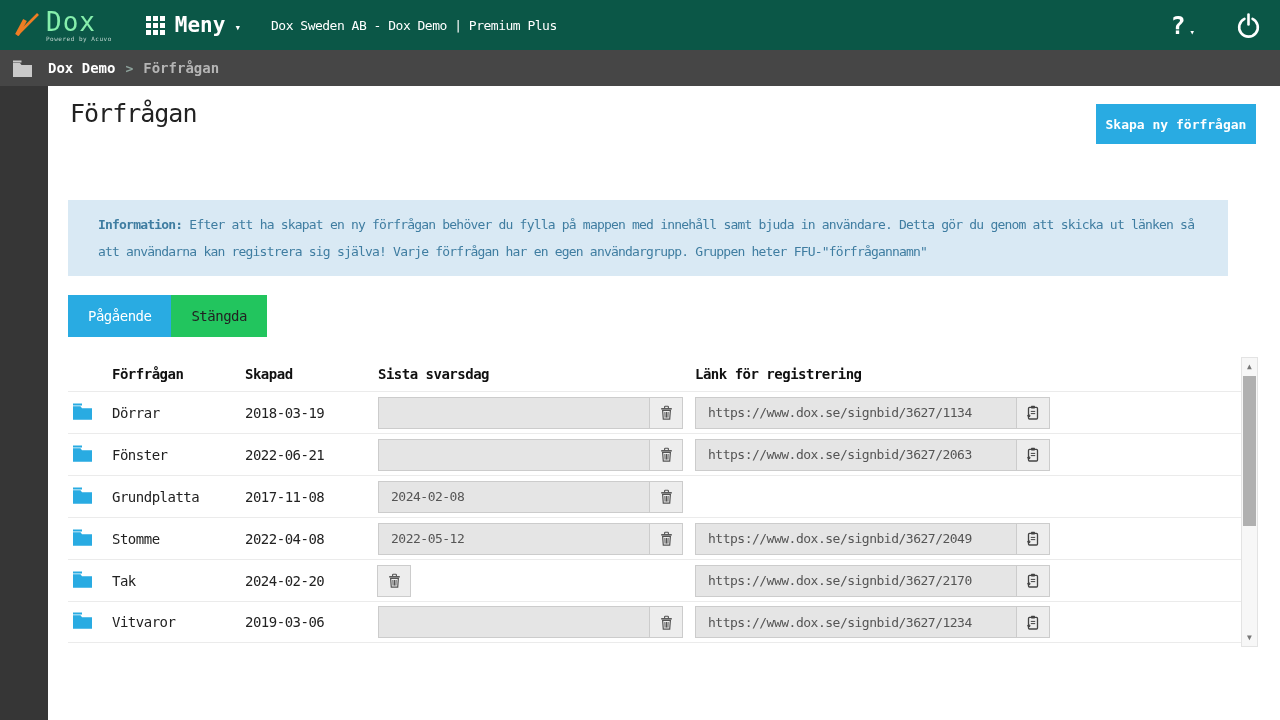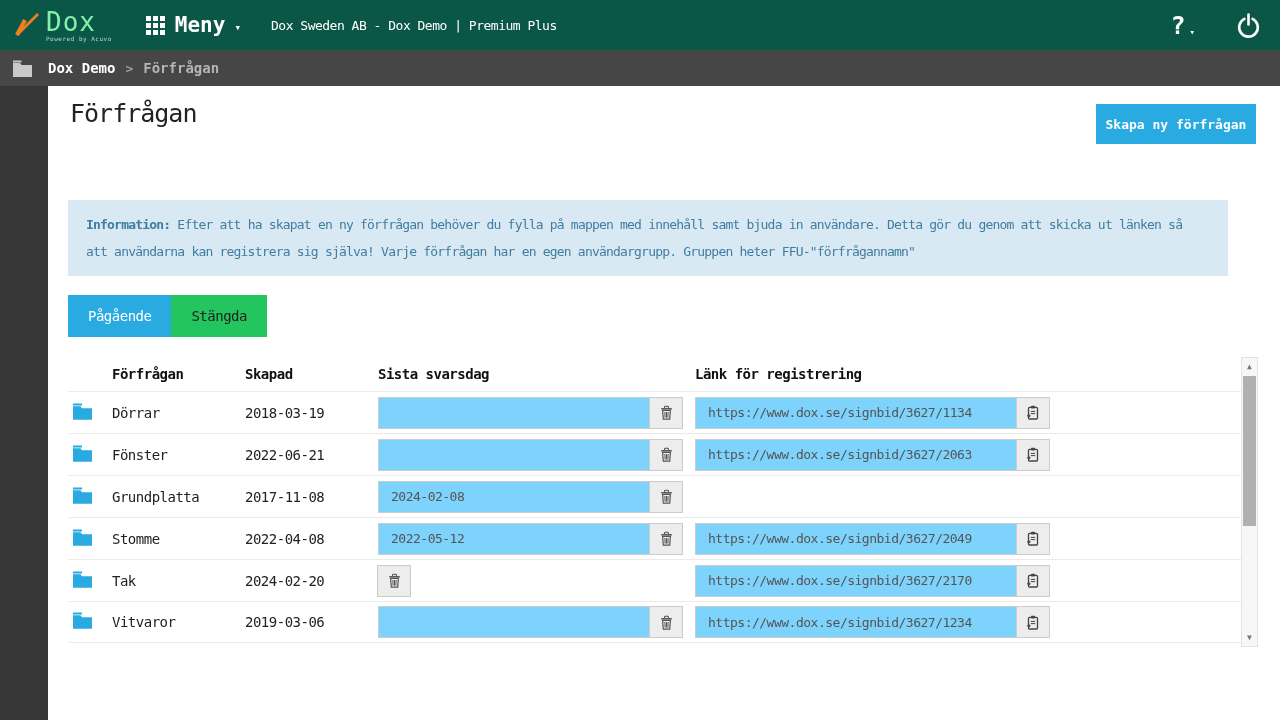--- a/index.html
+++ b/index.html
@@ -36,42 +36,42 @@
   
   .app-body { position:relative; height:634px; background:#fff; }
   .left-strip { position:absolute; left:0; top:0; width:48px; height:100%; background:#363636; }
   .content { position:absolute; left:48px; top:0; width:1232px; height:100%; }
 
   .page-title { position:absolute; left:22px; top:13px; font-size:25px; font-weight:normal; color:#222; margin:0; letter-spacing:-1px; }
   .create-btn { position:absolute; right:24px; top:18px; width:160px; height:40px; background:#29abe2; border:none;
     color:#fff; font-size:13px; font-weight:bold; font-family:inherit; cursor:pointer; }
 
   .info-box { position:absolute; left:20px; right:52px; top:114px; background:#d9e9f4; color:#3f7da1;
-    font-size:13px; letter-spacing:-0.8px; line-height:27px; padding:11px 18px; }
+    font-size:13px; letter-spacing:-0.8px; line-height:27px; padding:11px 30px; }
   .info-box b { letter-spacing:-0.8px; }
 
   .tabs { position:absolute; left:20px; top:209px; display:flex; }
   .tab { height:42px; padding:8px 20px; display:flex; align-items:center; font-size:14px; cursor:pointer; letter-spacing:-0.5px; }
   .tab.active { background:#29abe2; color:#fff; }
   .tab.inactive { background:#22c55e; color:#222; }
 
   
   .table-wrap { position:absolute; left:20px; right:22px; top:271px; height:290px; }
   .thead { display:flex; align-items:center; height:34px; font-size:14px; font-weight:bold; color:#111; letter-spacing:-0.5px; }
   .col-icon { width:44px; padding-left:4px; display:flex; align-items:center; }
   .col-name { width:133px; }
   .col-created { width:133px; }
   .col-deadline { width:317px; display:flex; align-items:center; }
   .col-link { width:360px; display:flex; align-items:center; }
   .trow { display:flex; align-items:center; height:42px; border-top:1px solid #ebebeb; font-size:14px; color:#222; }
   .trow:last-child { border-bottom:1px solid #ebebeb; }
   .cell-name, .cell-created { letter-spacing:-0.5px; }
 
   .igroup { display:flex; align-items:center; }
-  .tinput { height:32px; border:1px solid #ccc; background:#7dd3fc; color:#555; font-family:inherit; font-size:13px;
+  .tinput { height:32px; border:1px solid #ccc; background:#e5e5e5; color:#555; font-family:inherit; font-size:13px;
     padding:0 12px; letter-spacing:-0.5px; }
   .deadline-input { width:272px; }
   .link-input { width:322px; }
   .gbtn { height:32px; width:34px; margin-left:-1px; background:#ededed; border:1px solid #ccc; cursor:pointer;
     display:flex; align-items:center; justify-content:center; padding:0; }
 
   
   .vscroll { position:absolute; right:0; top:0; width:17px; height:290px; background:#f7f7f7; border:1px solid #e3e3e3; }
   .vs-arrow { position:absolute; left:0; width:15px; height:15px; color:#777; font-size:8px; display:flex; align-items:center; justify-content:center; cursor:pointer; }
   .vs-up { top:1px; }

